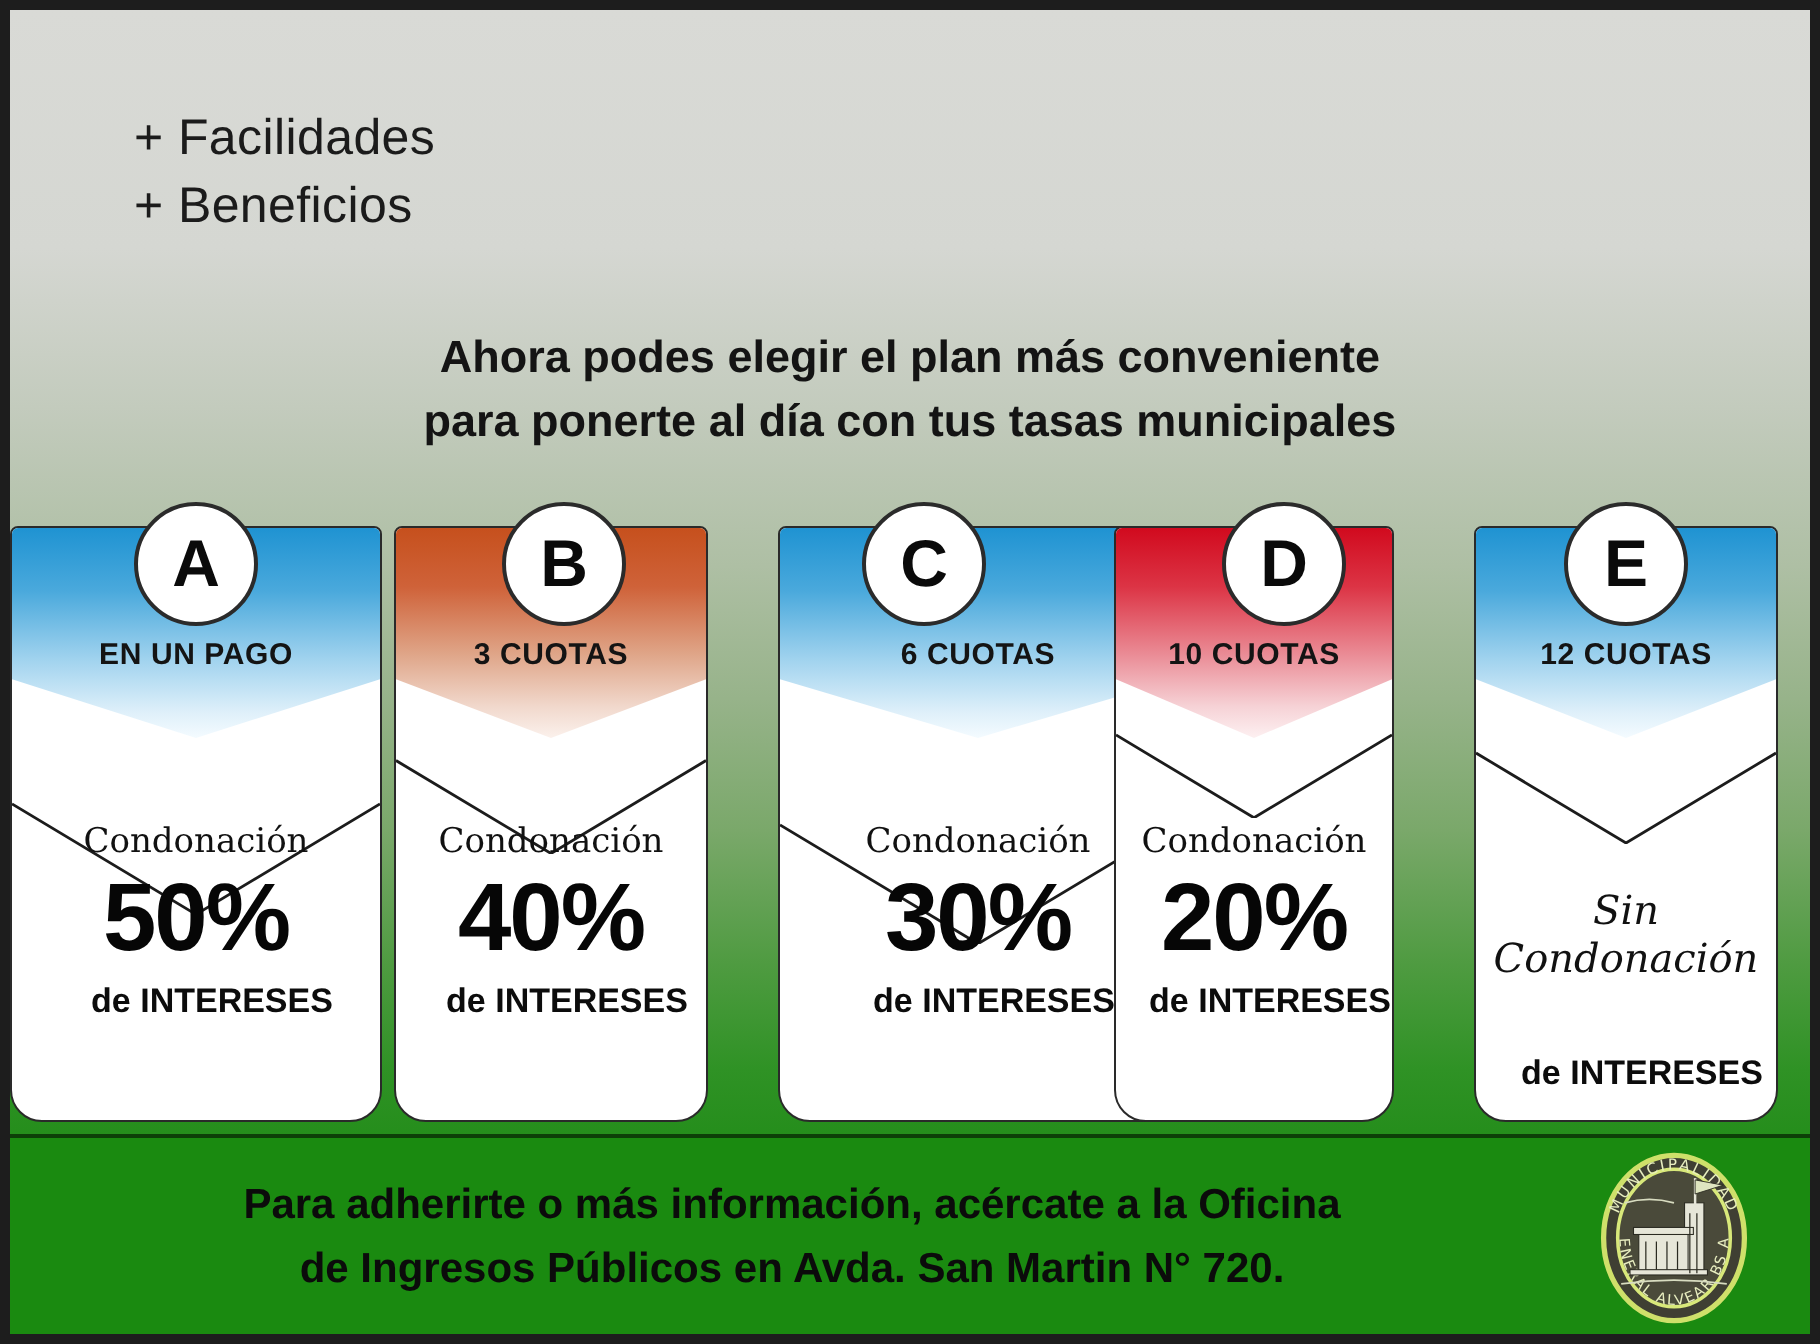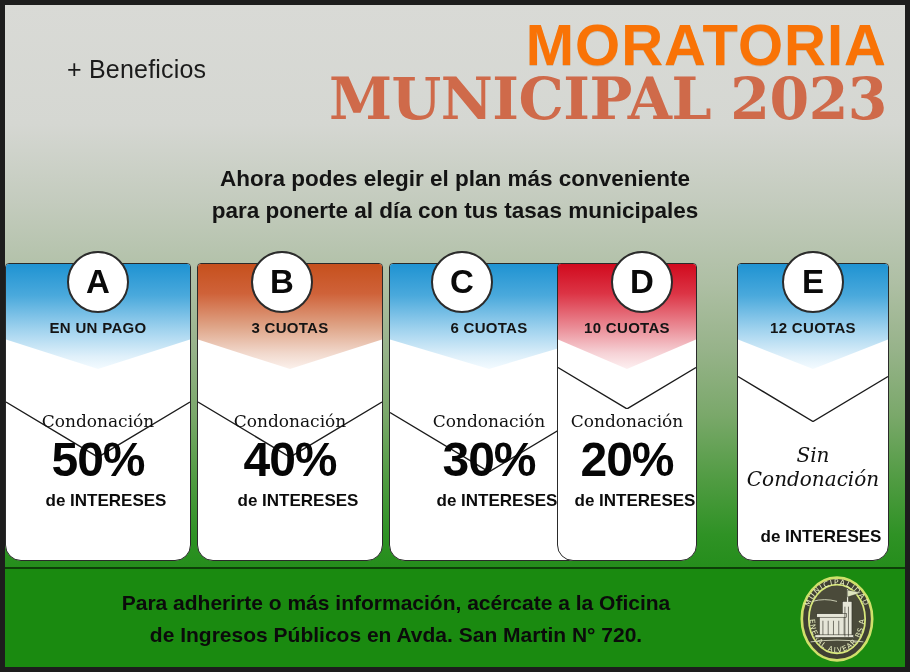--- a/index.html
+++ b/index.html
@@ -152,27 +152,24 @@
     position:absolute;right:24px;top:6px;
     width:88px;height:88px;
   }
 </style>
 </head>
 <body>
 
 <div class="poster">
 
   <div class="benefits">
+    <div>+ Facilidades</div>
     <div>+ Beneficios</div>
   </div>
 
-  <div class="headline">
-    <div class="l1">MORATORIA</div>
-    <div class="l2">MUNICIPAL 2023</div>
-  </div>
 
   <div class="subtitle">
     <div>Ahora podes elegir el plan más conveniente</div>
     <div>para ponerte al día con tus tasas municipales</div>
   </div>
 
   <div class="cards" id="cards">
       <div class="card blue" style="left: 0px; width: 186px;">
         <div class="card-head">
           <div class="fill"></div>
@@ -181,21 +178,21 @@
           </svg>
           <div class="head-label">EN UN  PAGO</div>
         </div>
         <div class="card-body">
           <div class="cond">Condonación</div>
           <div class="pct">50%</div>
           <div class="interest">de INTERESES</div>
         </div>
       </div>
       <div class="badge" style="left: 62px;">A</div>
-      <div class="card orange" style="left: 192px; width: 186px;">
+      <div class="card orange" style="left: 192px; width: 157px;">
         <div class="card-head">
           <div class="fill"></div>
           <svg class="vline" viewBox="0 0 100 105" preserveAspectRatio="none">
             <polyline points="0,75 50,105 100,75" fill="none" stroke="#1c1c1c" stroke-width="1.4" vector-effect="non-scaling-stroke"></polyline>
           </svg>
           <div class="head-label">3 CUOTAS</div>
         </div>
         <div class="card-body">
           <div class="cond">Condonación</div>
           <div class="pct">40%</div>

